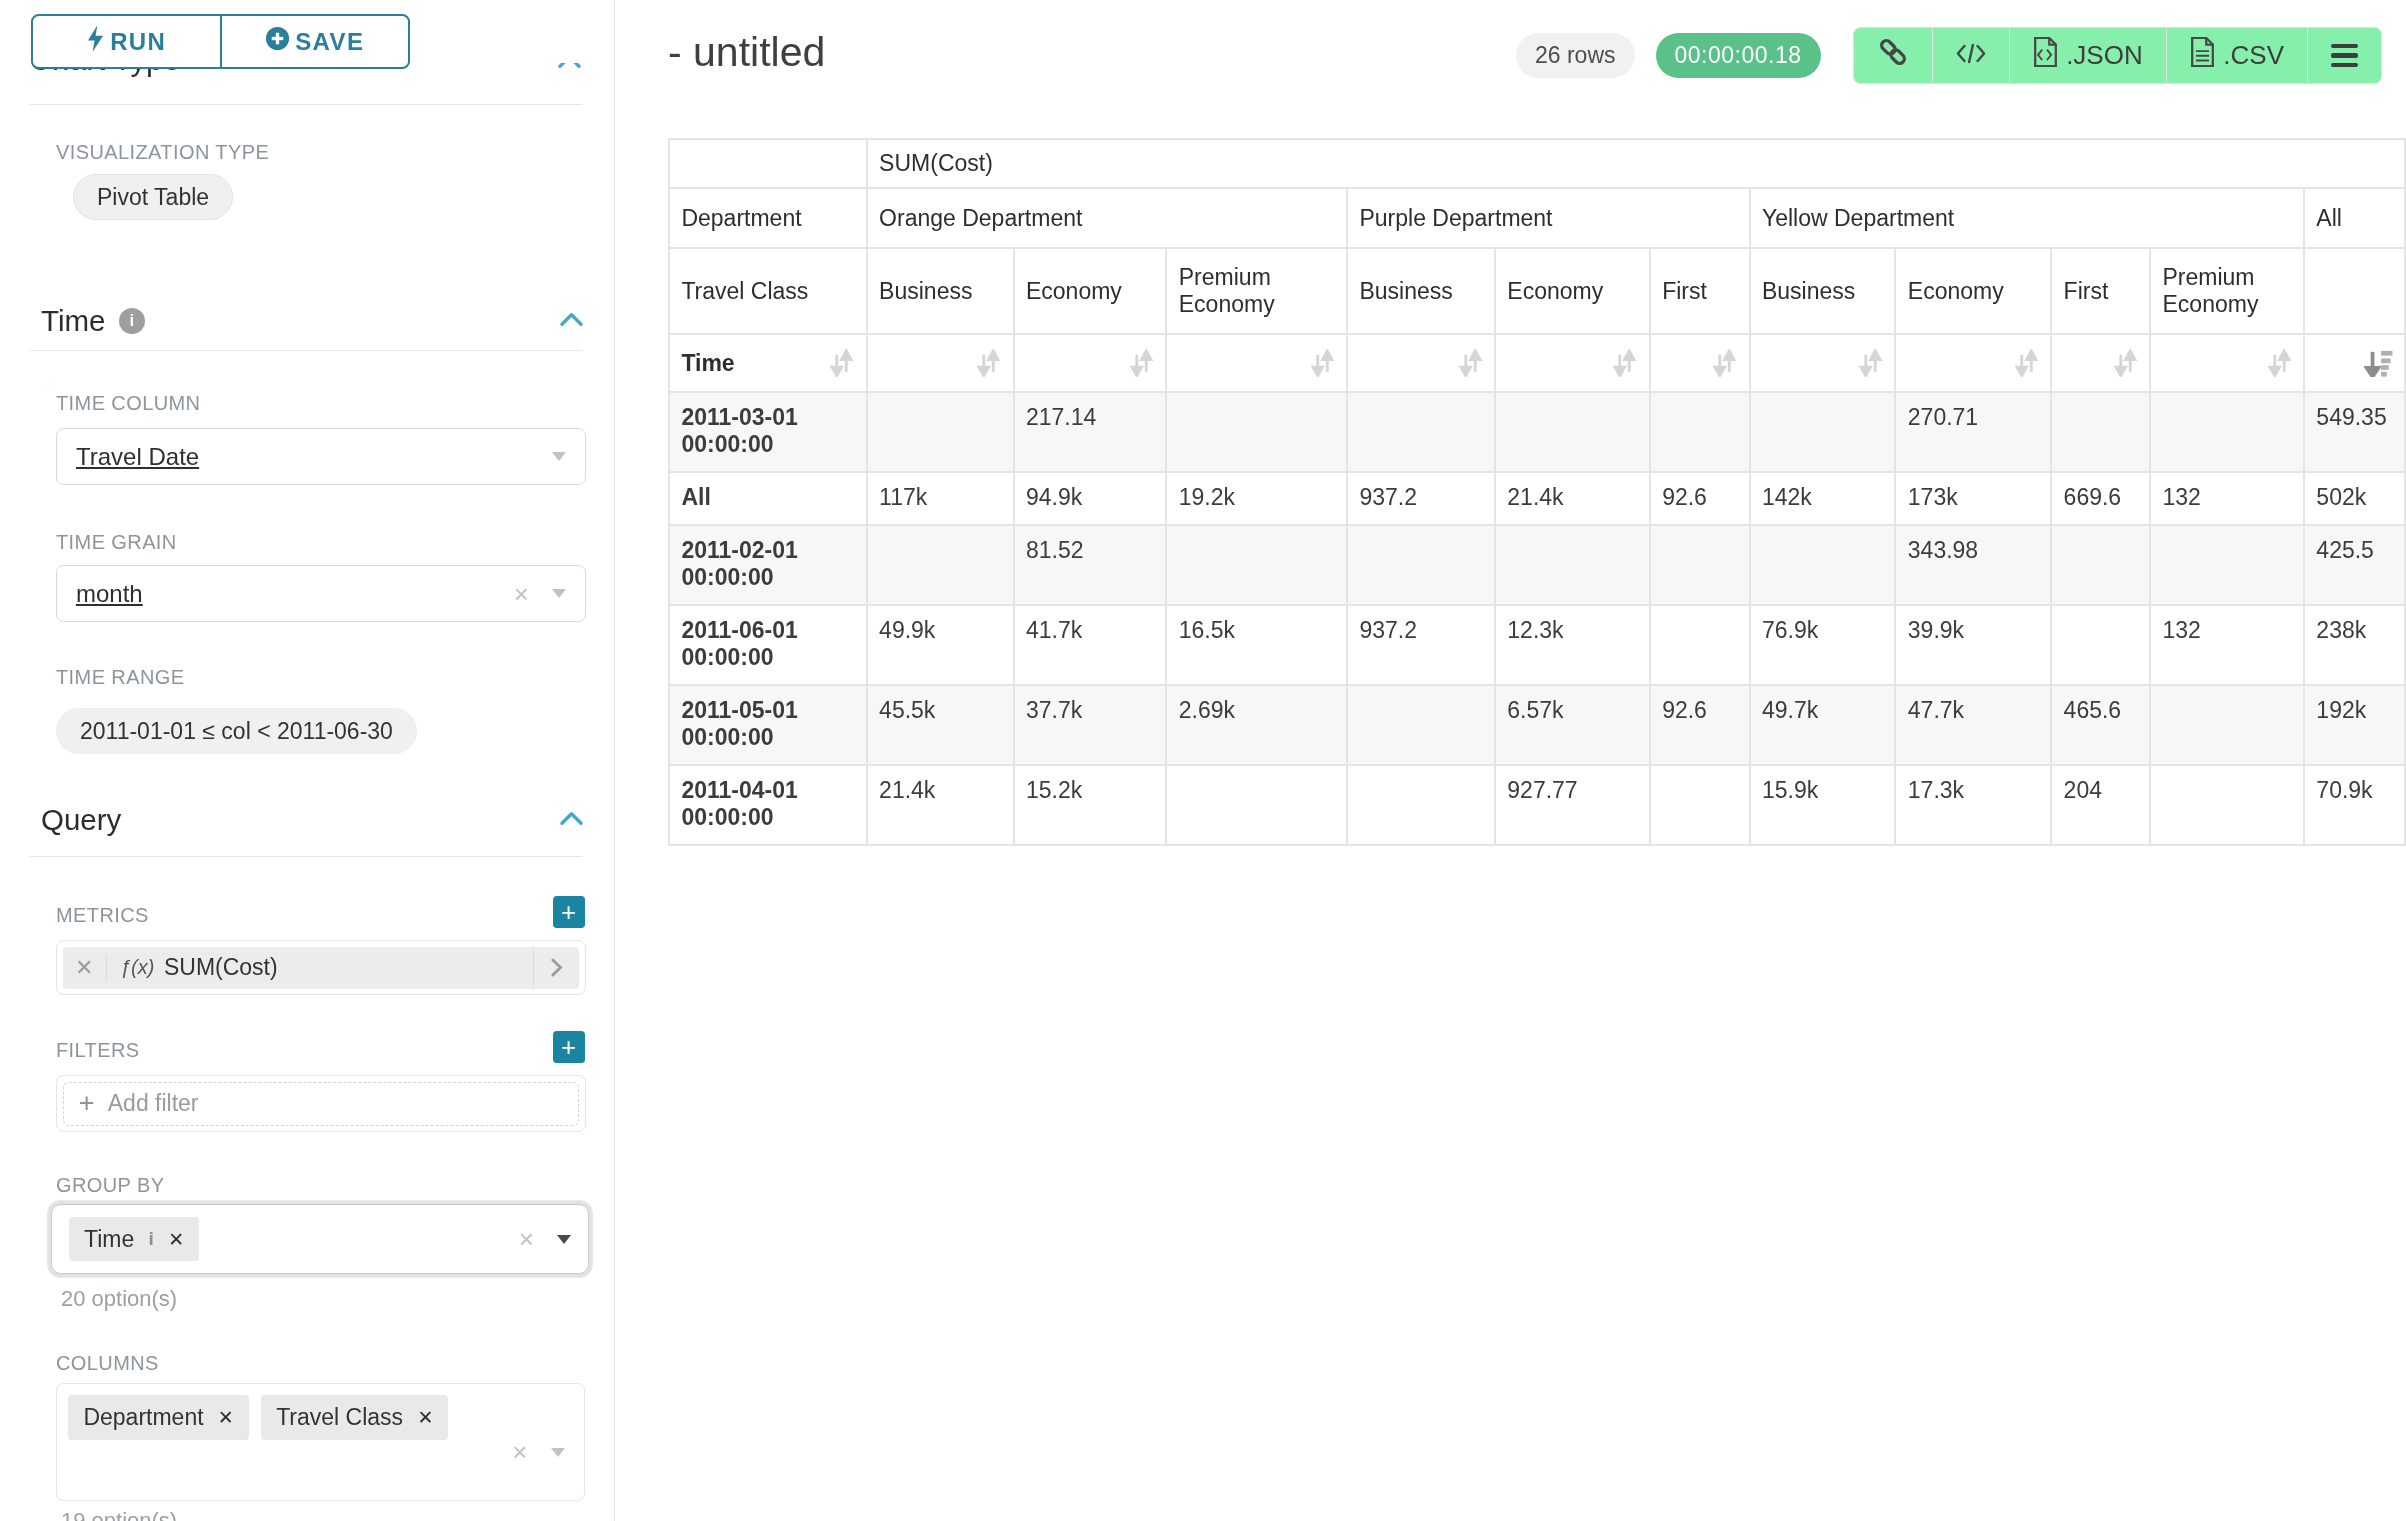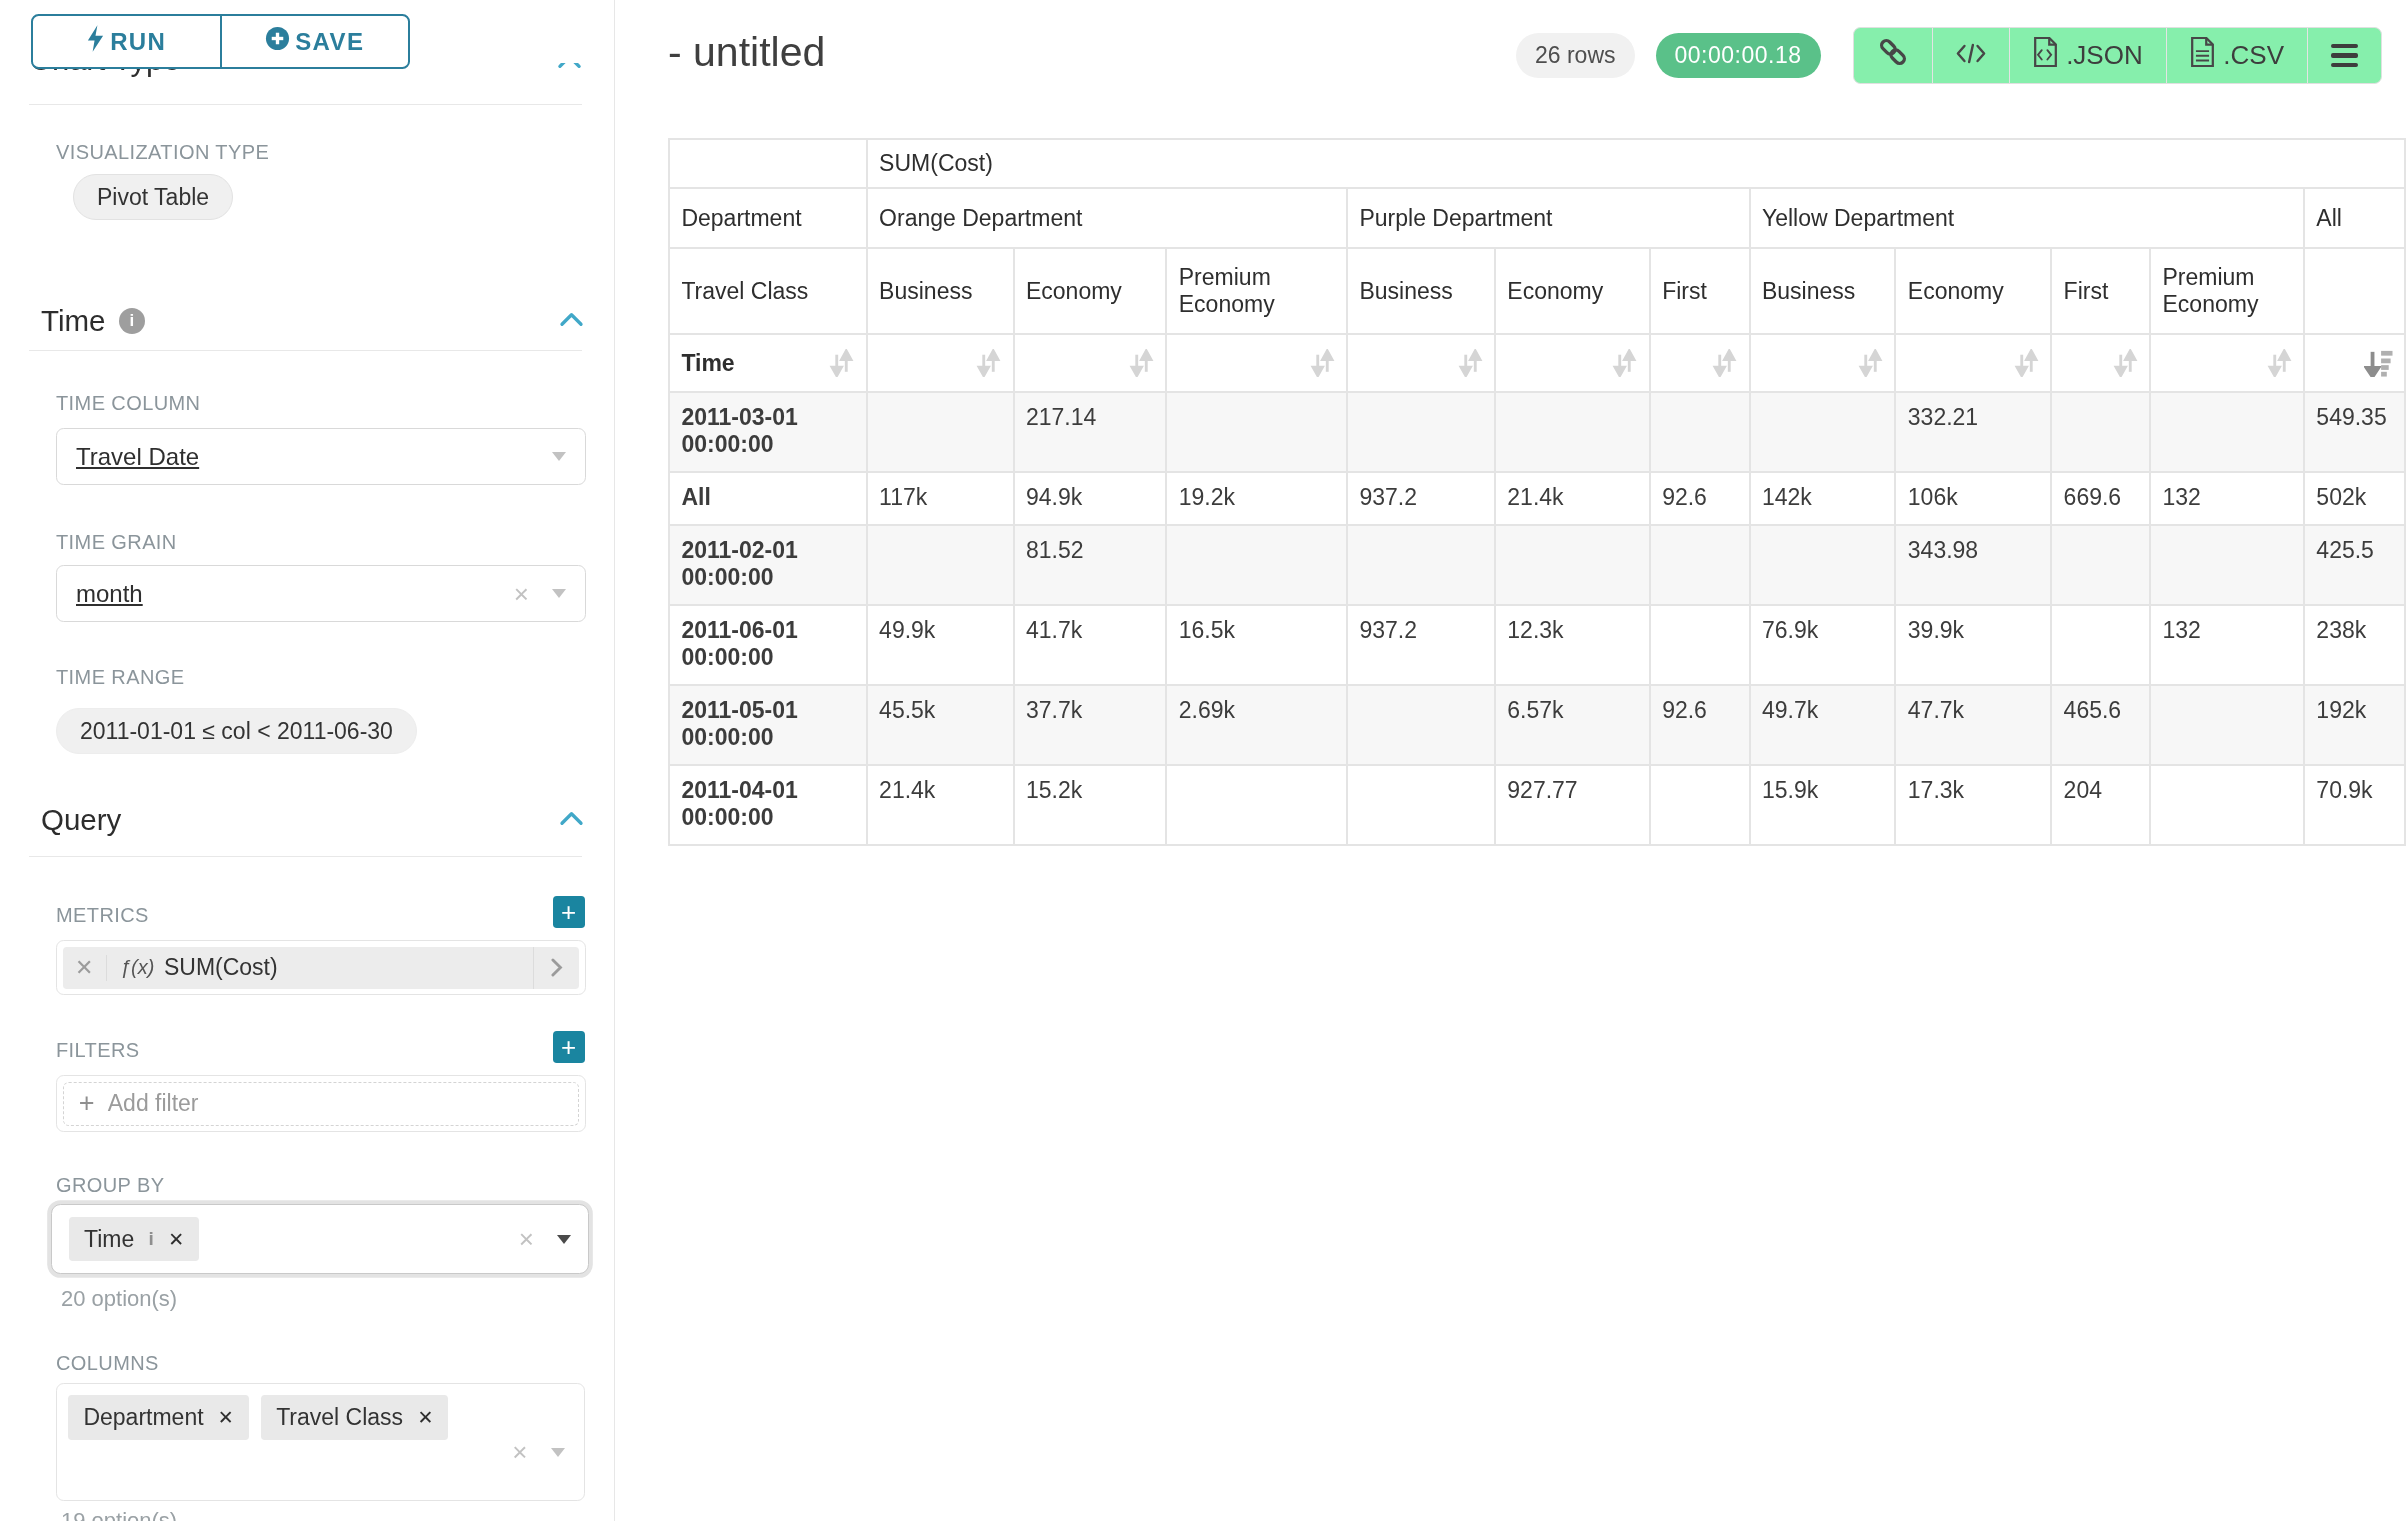--- a/index.html
+++ b/index.html
@@ -528,35 +528,35 @@
       <tbody>
         <tr>
           <td class="r-label">2011-03-01 00:00:00</td>
           <td></td>
           <td>217.14</td>
           <td></td>
           <td></td>
           <td></td>
           <td></td>
           <td></td>
-          <td>332.21</td>
+          <td>270.71</td>
           <td></td>
           <td></td>
           <td>549.35</td>
         </tr>
         <tr class="single">
           <td class="r-label">All</td>
           <td>117k</td>
           <td>94.9k</td>
           <td>19.2k</td>
           <td>937.2</td>
           <td>21.4k</td>
           <td>92.6</td>
           <td>142k</td>
-          <td>106k</td>
+          <td>173k</td>
           <td>669.6</td>
           <td>132</td>
           <td>502k</td>
         </tr>
         <tr>
           <td class="r-label">2011-02-01 00:00:00</td>
           <td></td>
           <td>81.52</td>
           <td></td>
           <td></td>

